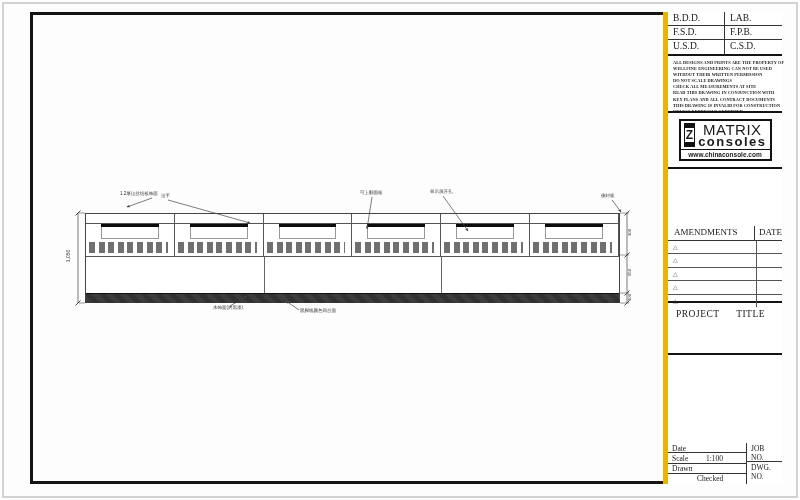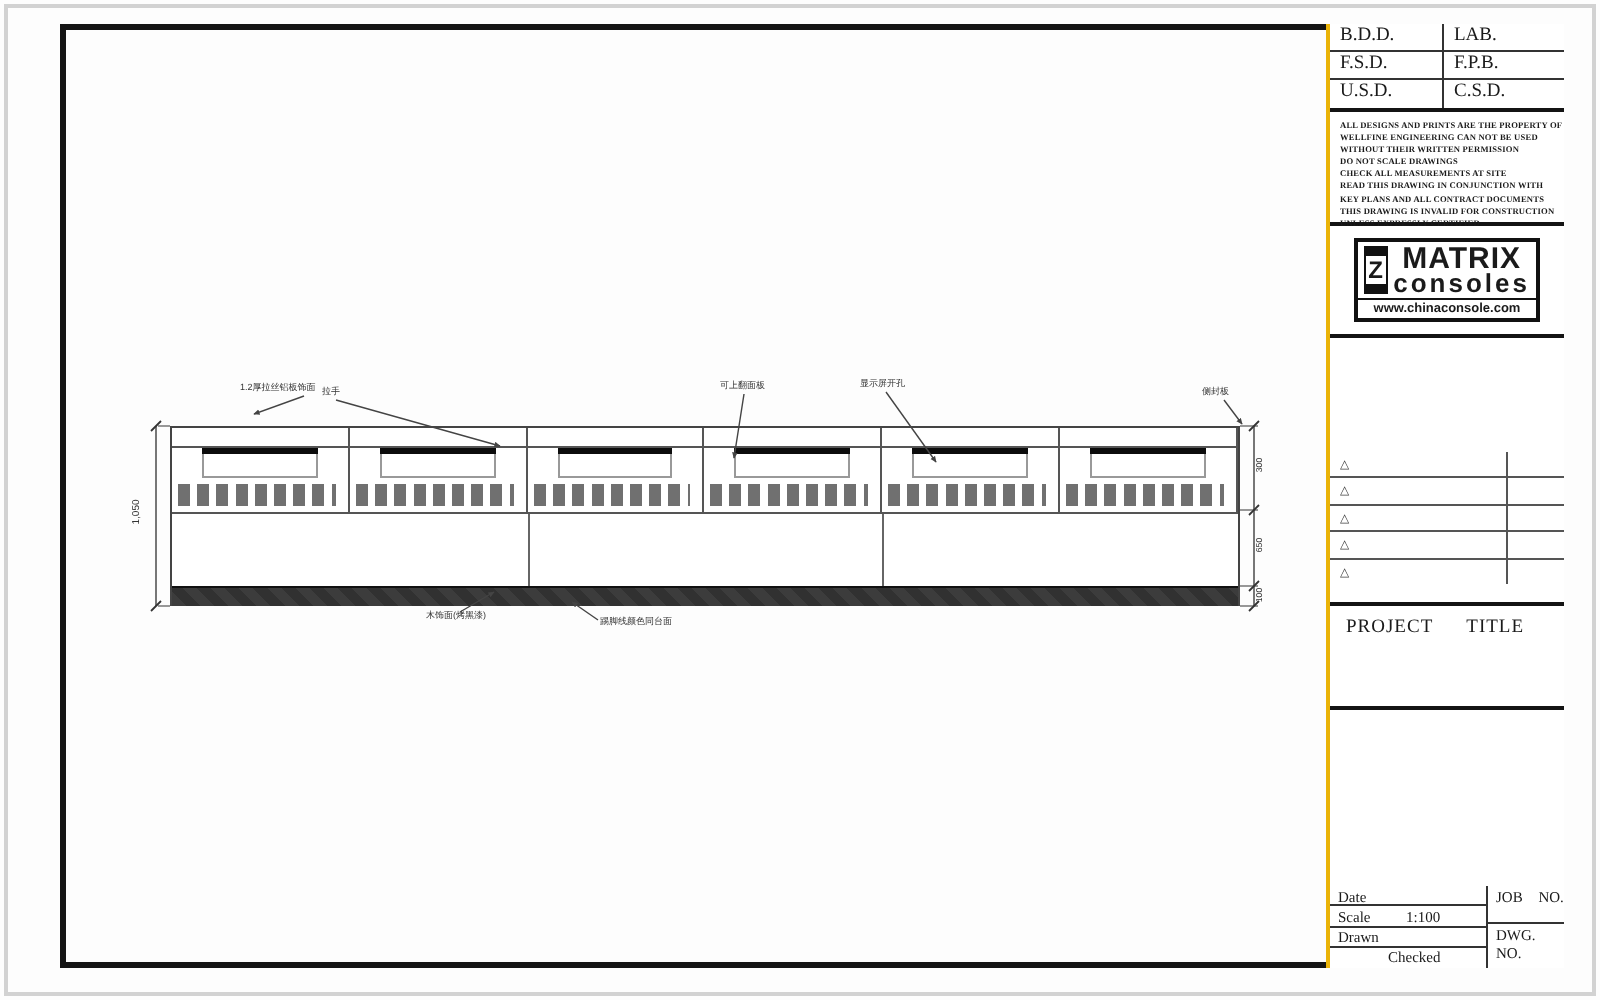--- a/index.html
+++ b/index.html
@@ -2,39 +2,39 @@
 <html><head>
 <meta charset="utf-8">
 <style>
   html,body{margin:0;padding:0;background:#fff;}
   .paper{position:relative;width:800px;height:500px;background:#fdfdfd;overflow:hidden;
          font-family:"Liberation Serif",serif;color:#1a1a1a;}
   .paper-edge{position:absolute;inset:2px;border:2px solid #d2d2d2;pointer-events:none;}
   .frame{position:absolute;left:30px;top:12px;width:752px;height:472px;border:3px solid #141414;box-sizing:border-box;}
 
   
-  .tblock{position:absolute;left:663px;top:12px;width:119px;height:472px;border-left:2px solid #eab308;box-sizing:border-box;background:#fff;}
+  .tblock{position:absolute;left:663px;top:12px;width:119px;height:472px;border-left:5px solid #eab308;box-sizing:border-box;background:#fff;}
   .sec{position:absolute;left:0;right:0;border-bottom:2.5px solid #141414;box-sizing:border-box;}
   
   .sig{top:0;height:44px;display:grid;grid-template-columns:57px 1fr;grid-template-rows:1fr 1fr 1fr;}
   .sig-cell{border-right:1px solid #333;border-bottom:1px solid #333;font-size:9.5px;padding:1px 0 0 5px;box-sizing:border-box;}
   .sig-cell.rcol{border-right:none;}
   .sig-cell.brow{border-bottom:none;}
   
   .disc{top:44px;height:57px;padding:4px 3px 0 5px;}
   .disc div{font-size:4.3px;font-weight:bold;line-height:1.42;letter-spacing:0.1px;white-space:nowrap;}
   
   .mxsec{top:101px;height:56px;}
   .mx-box{width:93px;height:42px;border:2px solid #111;margin:6px auto 0;background:#fff;box-sizing:border-box;}
   .mx-row{display:flex;align-items:center;height:28px;padding:1px 3px;gap:3px;box-sizing:border-box;}
   .mx-icon{width:15px;height:24px;border:1px solid #111;display:flex;flex-direction:column;box-sizing:border-box;}
   .mx-icon .b{height:5px;background:#111;}
   .mx-icon .z{flex:1;text-align:center;font-family:"Liberation Sans",sans-serif;font-weight:bold;font-size:12px;line-height:14px;}
   .mx-text{flex:1;text-align:center;font-family:"Liberation Sans",sans-serif;}
-  .mx-name{font-size:15px;font-weight:bold;line-height:14px;letter-spacing:0.5px;}
+  .mx-name{font-size:15px;font-weight:normal;line-height:14px;letter-spacing:0.5px;}
   .mx-sub{font-size:13px;font-weight:bold;line-height:10px;letter-spacing:1.5px;}
   .mx-url{border-top:1.5px solid #111;font-family:"Liberation Sans",sans-serif;font-size:6.5px;font-weight:bold;text-align:center;line-height:9px;}
   
   .emsec{top:157px;height:57px;}
   .em-box{width:70px;height:49px;border:1px solid #444;margin:4px auto 0;background:#fff;text-align:center;box-sizing:border-box;overflow:hidden;}
   .em-stars{font-size:5px;letter-spacing:2px;line-height:6px;margin-top:1px;}
   .em-banner{margin:0 auto;width:36px;height:11px;background:#111;border-radius:3px;color:#fff;font-size:8px;font-weight:bold;line-height:11px;}
   .em-wings{display:block;margin:0 auto;}
   
   .amsec{top:214px;height:77px;}
@@ -206,20 +206,24 @@
             <div class="mx-name">MATRIX</div>
             <div class="mx-sub">consoles</div>
           </div>
         </div>
         <div class="mx-url">www.chinaconsole.com</div>
       </div>
     </div>
 
 
     <div class="sec amsec">
+      <div class="am-head">
+        <div class="l">AMENDMENTS</div>
+        <div class="r">DATE</div>
+      </div>
       <div class="am-row">
         <div class="l"><span>△</span></div>
           <div class="r"></div>
       </div>
       <div class="am-row">
         <div class="l"><span>△</span></div>
           <div class="r"></div>
       </div>
       <div class="am-row">
         <div class="l"><span>△</span></div>

